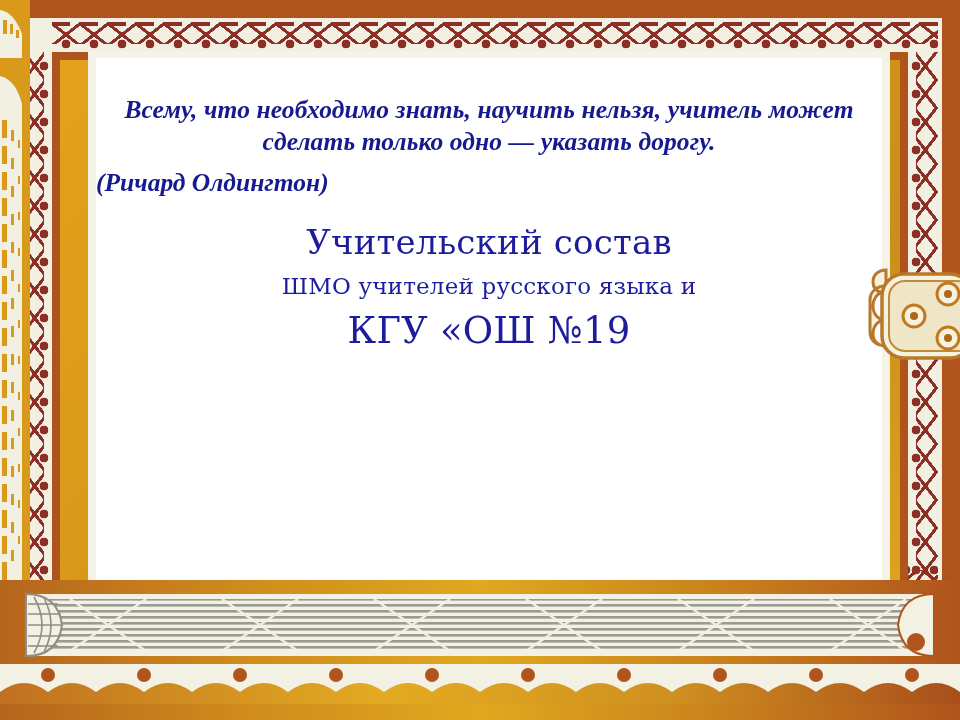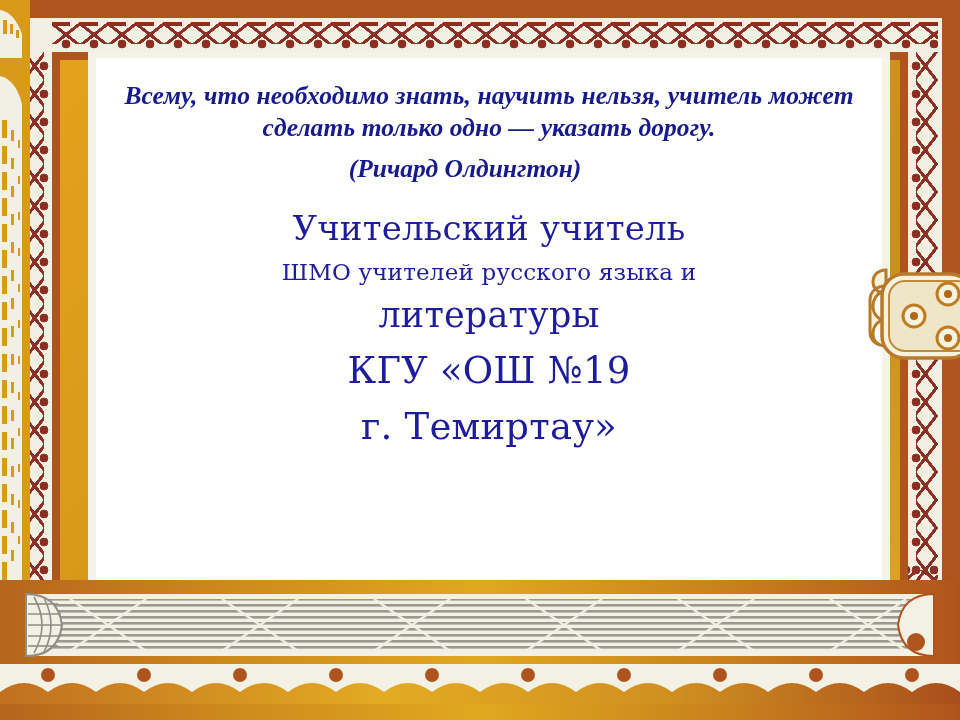--- a/index.html
+++ b/index.html
@@ -173,21 +173,21 @@
     bottom: 0;
     width: 960px;
     height: 140px;
   }
 
   
 
   .content {
     position: absolute;
     left: 96px;
-    top: 58px;
+    top: 72px;
     width: 786px;
     height: 451px;
     padding: 0;
     box-sizing: border-box;
   }
 
   .quote {
     margin: 0;
     padding: 22px 26px 0 26px;
     text-align: center;
@@ -196,21 +196,21 @@
     font-weight: bold;
     font-style: italic;
     font-size: 25.5px;
     line-height: 1.26;
     letter-spacing: 0.1px;
   }
 
   .quote-attrib {
     margin: 0;
     padding: 10px 48px 0 0;
-    text-align: center;
+    text-align: left;
     color: #151a8e;
     font-family: "Liberation Serif", serif;
     font-weight: bold;
     font-style: italic;
     font-size: 25.5px;
     line-height: 1.2;
   }
 
   .title-block {
     margin: 0;
@@ -417,22 +417,20 @@
   <div class="content">
 
     <p class="quote">
       <span>Всему, что необходимо знать, научить нельзя, учитель</span>
       <span>может сделать только одно — указать  дорогу.</span>
     </p>
 
     <p class="quote-attrib">(Ричард Олдингтон)</p>
 
     <div class="title-block">
-      <p class="title-line l1">Учительский учитель</p>
+      <p class="title-line l1">Учительский состав</p>
       <p class="title-line l2">ШМО учителей русского языка и</p>
-      <p class="title-line l3">литературы</p>
       <p class="title-line l4">КГУ «ОШ №19</p>
-      <p class="title-line l5">г. Темиртау»</p>
     </div>
 
   </div>
 
 </div>
 
 </body></html>

